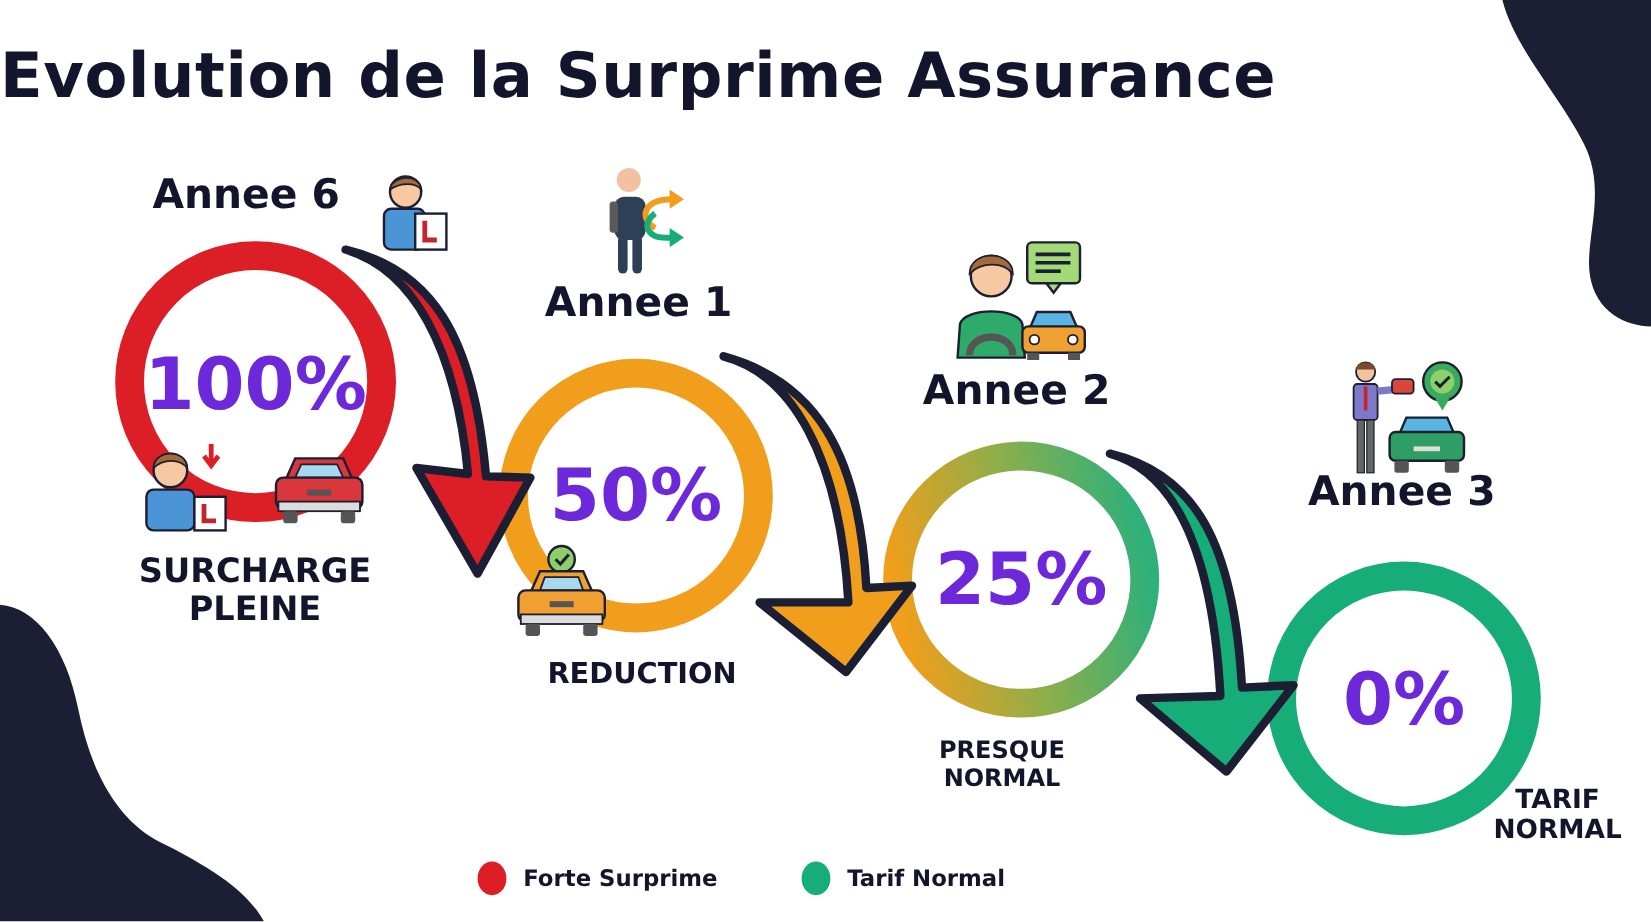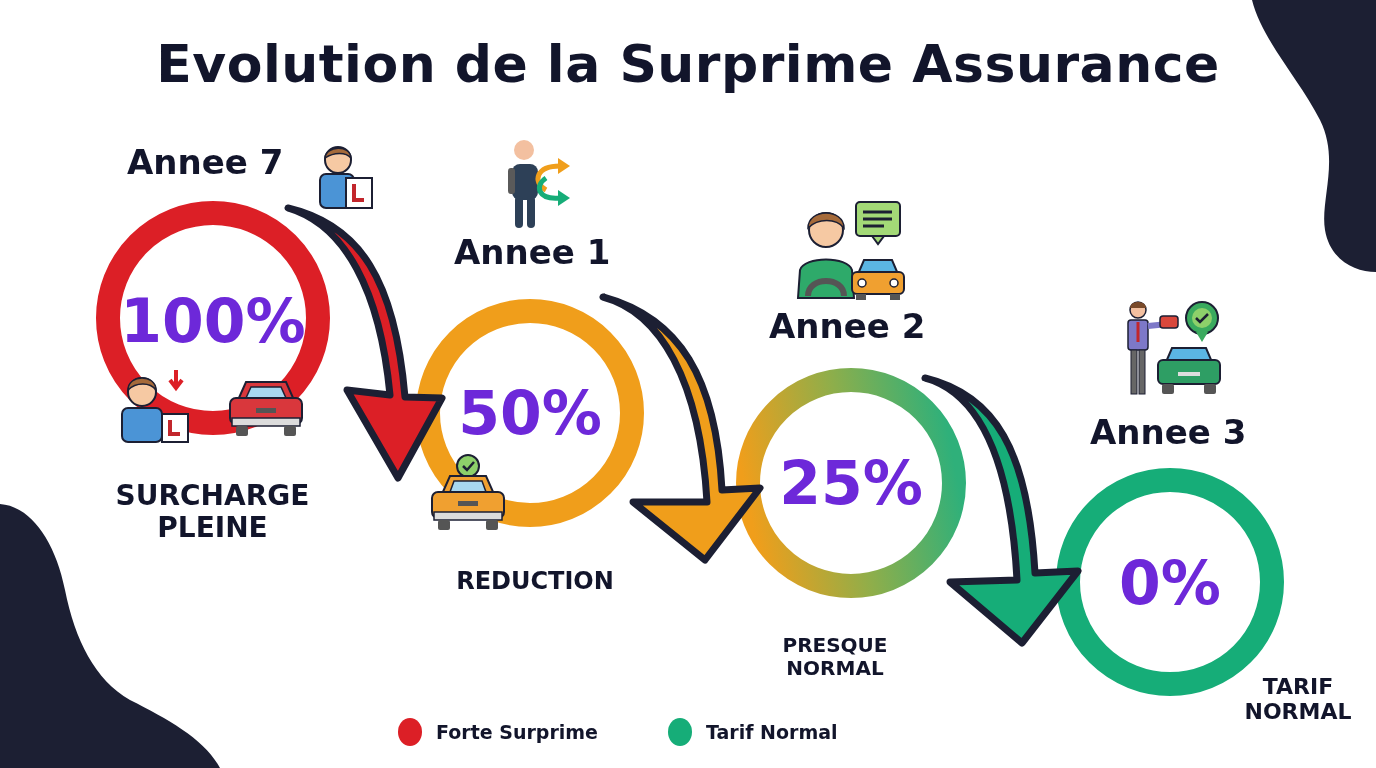--- a/index.html
+++ b/index.html
@@ -1,23 +1,23 @@
 <!DOCTYPE html>
 <html><head>
 <meta charset="utf-8">
 <style>
   html, body { margin:0; padding:0; }
   body { width:1376px; height:768px; overflow:hidden; background:#ffffff; position:relative;
          font-family:"DejaVu Sans", "Liberation Sans", sans-serif; color:#10132a; }
   .canvas { position:absolute; left:0; top:0; width:1376px; height:768px; }
-  .title { position:absolute; left:0; top:34px; width:1376px; text-align:center;
+  .title { position:absolute; left:0; top:34px; width:1376px; 
            font-size:52px; font-weight:bold; letter-spacing:0.5px; color:#12152b; margin:0; }
   .year { position:absolute; font-size:34px; font-weight:bold; color:#12152b; white-space:nowrap; }
   .pct { position:absolute; font-weight:bold; color:#6d28d9; text-align:center; white-space:nowrap; }
-  .caption { position:absolute; font-weight:bold; color:#12152b; text-align:center; line-height:1.15; white-space:pre-line;margin-top:20px; }
+  .caption { position:absolute; font-weight:bold; color:#12152b; text-align:center; line-height:1.15; white-space:pre-line; }
   .legend { position:absolute; left:358px; top:718px; display:flex; align-items:center; gap:0; }
   .legend-item { display:flex; align-items:center; margin-right:30px;padding-left:40px; }
   .legend-dot { width:24px; height:28px; border-radius:50%; margin-right:14px; }
   .legend-label { font-size:19px; font-weight:bold; color:#12152b; }
 </style>
 </head>
 <body>
 
 <svg class="canvas" viewBox="0 0 1376 768" width="1376" height="768">
   <defs>
@@ -132,24 +132,24 @@
     <rect x="38" y="60" width="62" height="24" rx="5" fill="#2e9e64" stroke="#1c1f33" stroke-width="2"></rect>
     <rect x="58" y="72" width="22" height="4" fill="#ddd"></rect>
     <rect x="42" y="84" width="12" height="10" rx="2" fill="#555"></rect>
     <rect x="84" y="84" width="12" height="10" rx="2" fill="#555"></rect>
   </g>
 
 </svg>
 
 <h1 class="title">Evolution de la Surprime Assurance</h1>
 
-<div class="year" style="left:127px; top:142px;">Annee 7</div>
+<div class="year" style="left:127px; top:142px;">Annee 6</div>
 <div class="year" style="left:454px; top:232px;">Annee 1</div>
 <div class="year" style="left:769px; top:306px;">Annee 2</div>
-<div class="year" style="left:1090px; top:412px;">Annee 3</div>
+<div class="year" style="left:1090px; top:390px;">Annee 3</div>
 
 <div class="pct" style="left:113px; top:286px; width:200px; font-size:60px;">100%</div>
 <div class="pct" style="left:430px; top:378px; width:200px; font-size:60px;">50%</div>
 <div class="pct" style="left:751px; top:448px; width:200px; font-size:60px;">25%</div>
 <div class="pct" style="left:1070px; top:548px; width:200px; font-size:60px;">0%</div>
 
 <div class="caption" style="left:90px; top:460px; width:245px; font-size:28px;">SURCHARGE
 PLEINE</div>
 <div class="caption" style="left:420px; top:548px; width:230px; font-size:24px;">REDUCTION</div>
 <div class="caption" style="left:725px; top:614px; width:220px; font-size:20px;">PRESQUE

